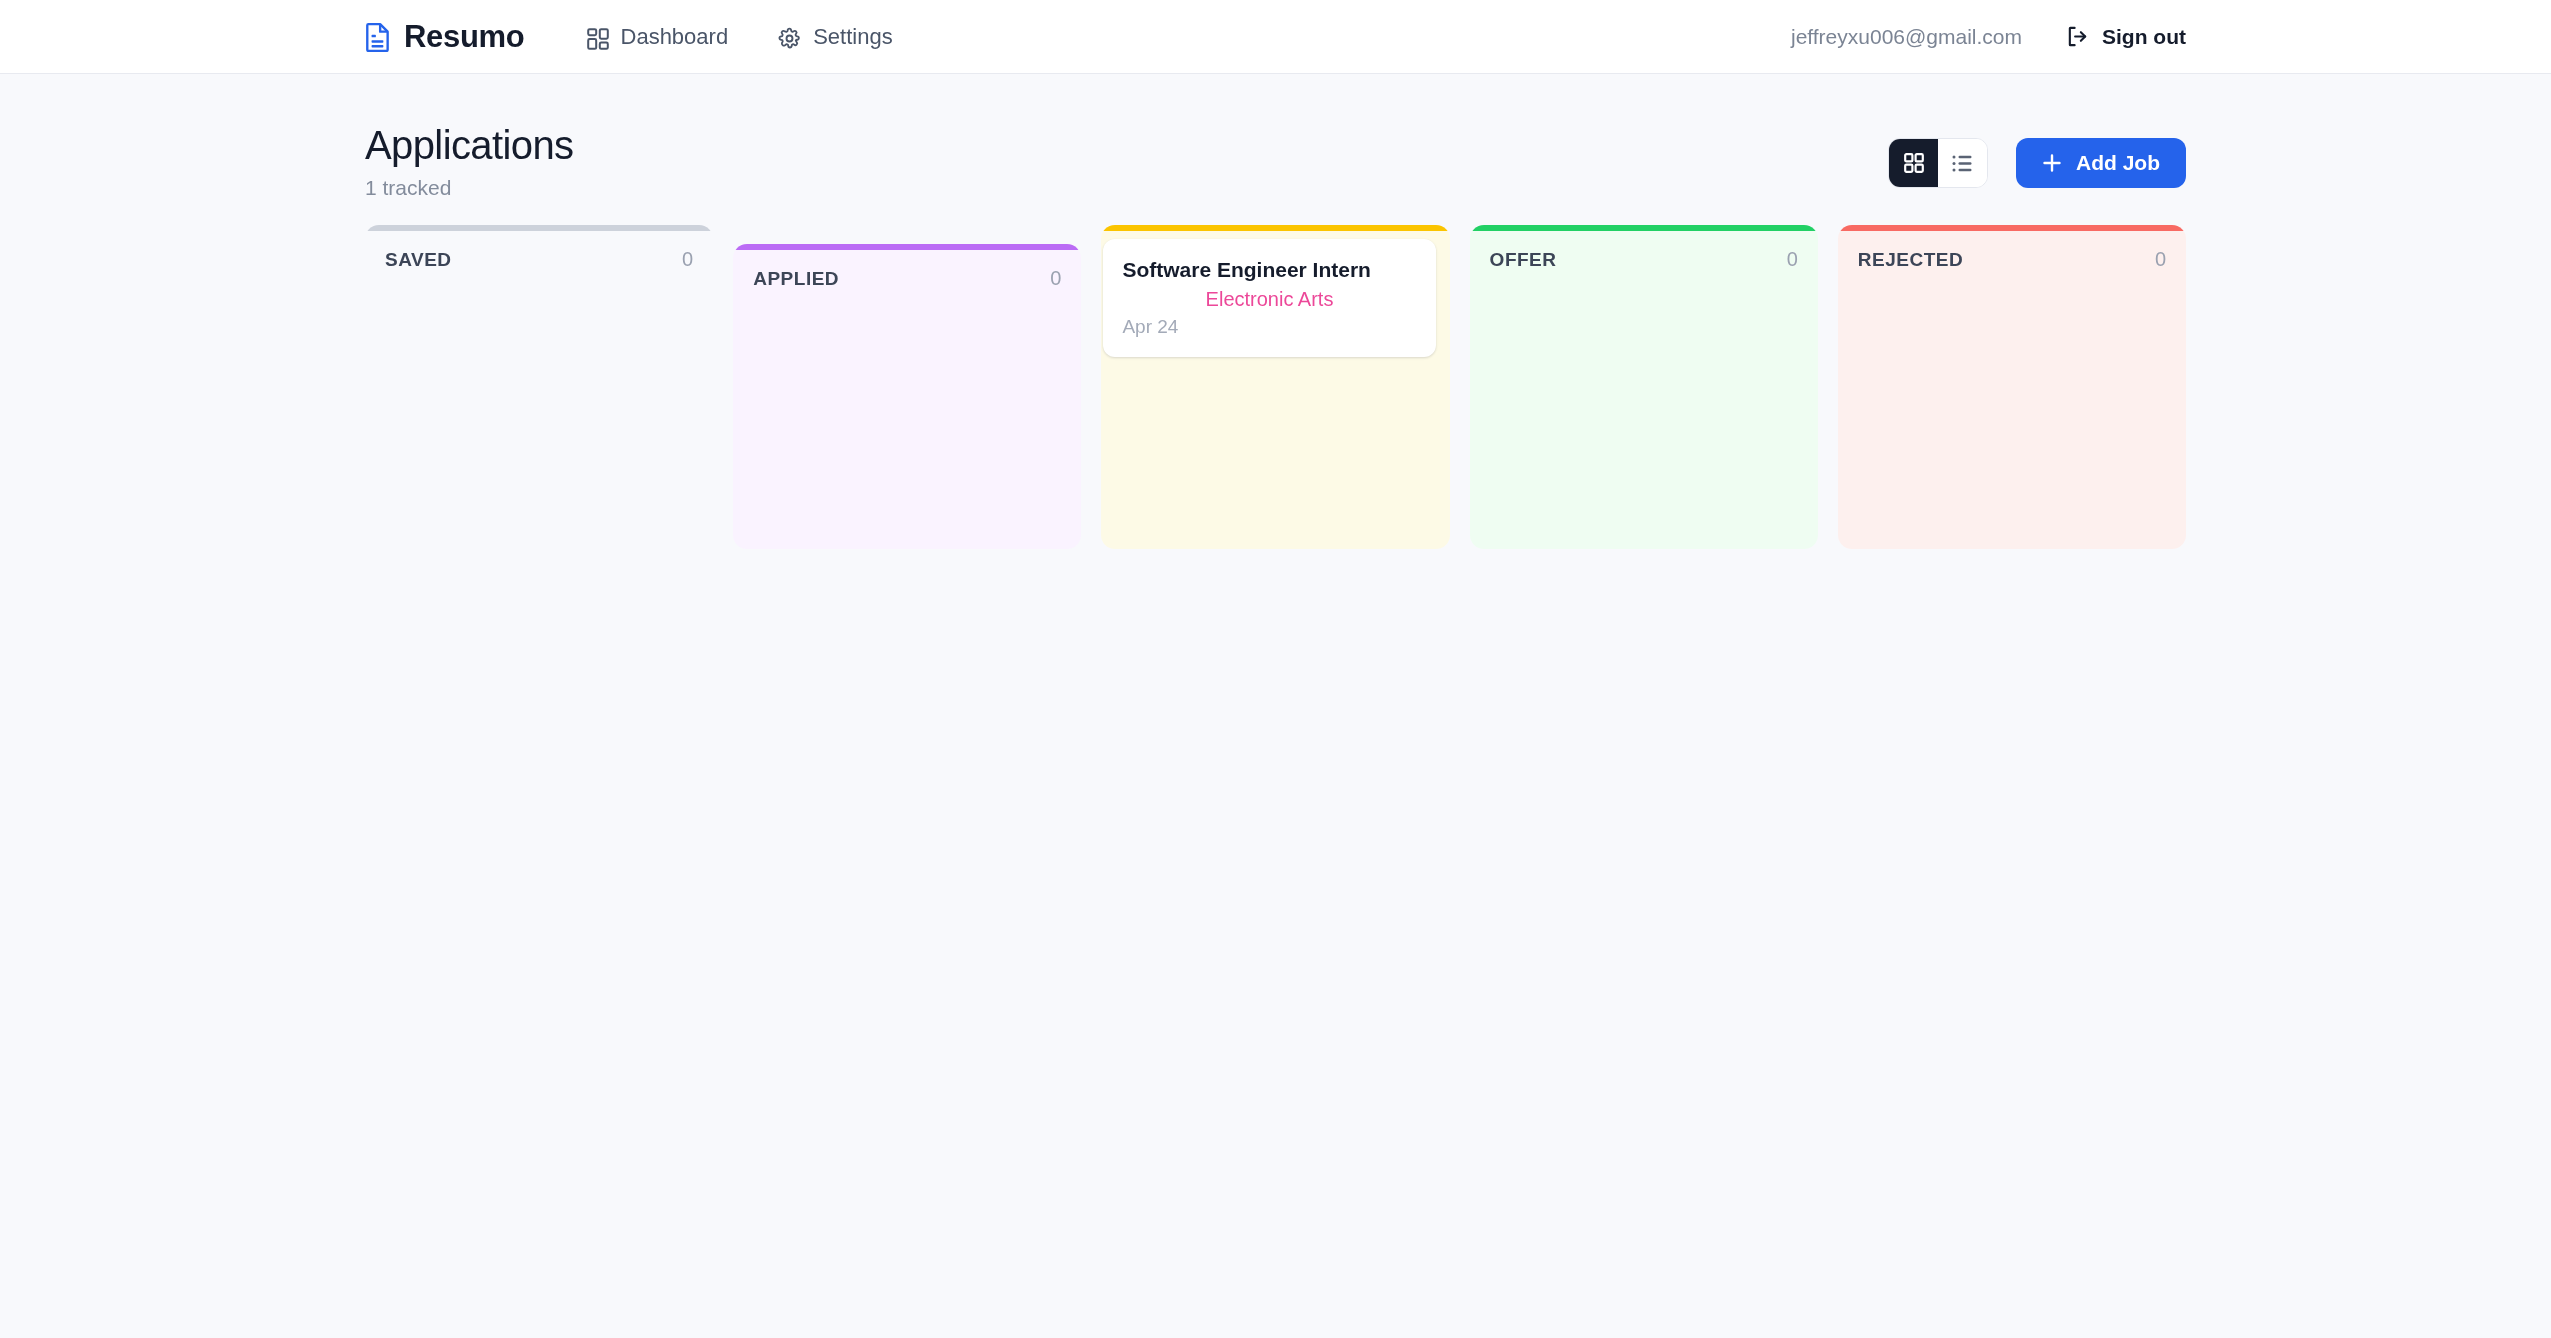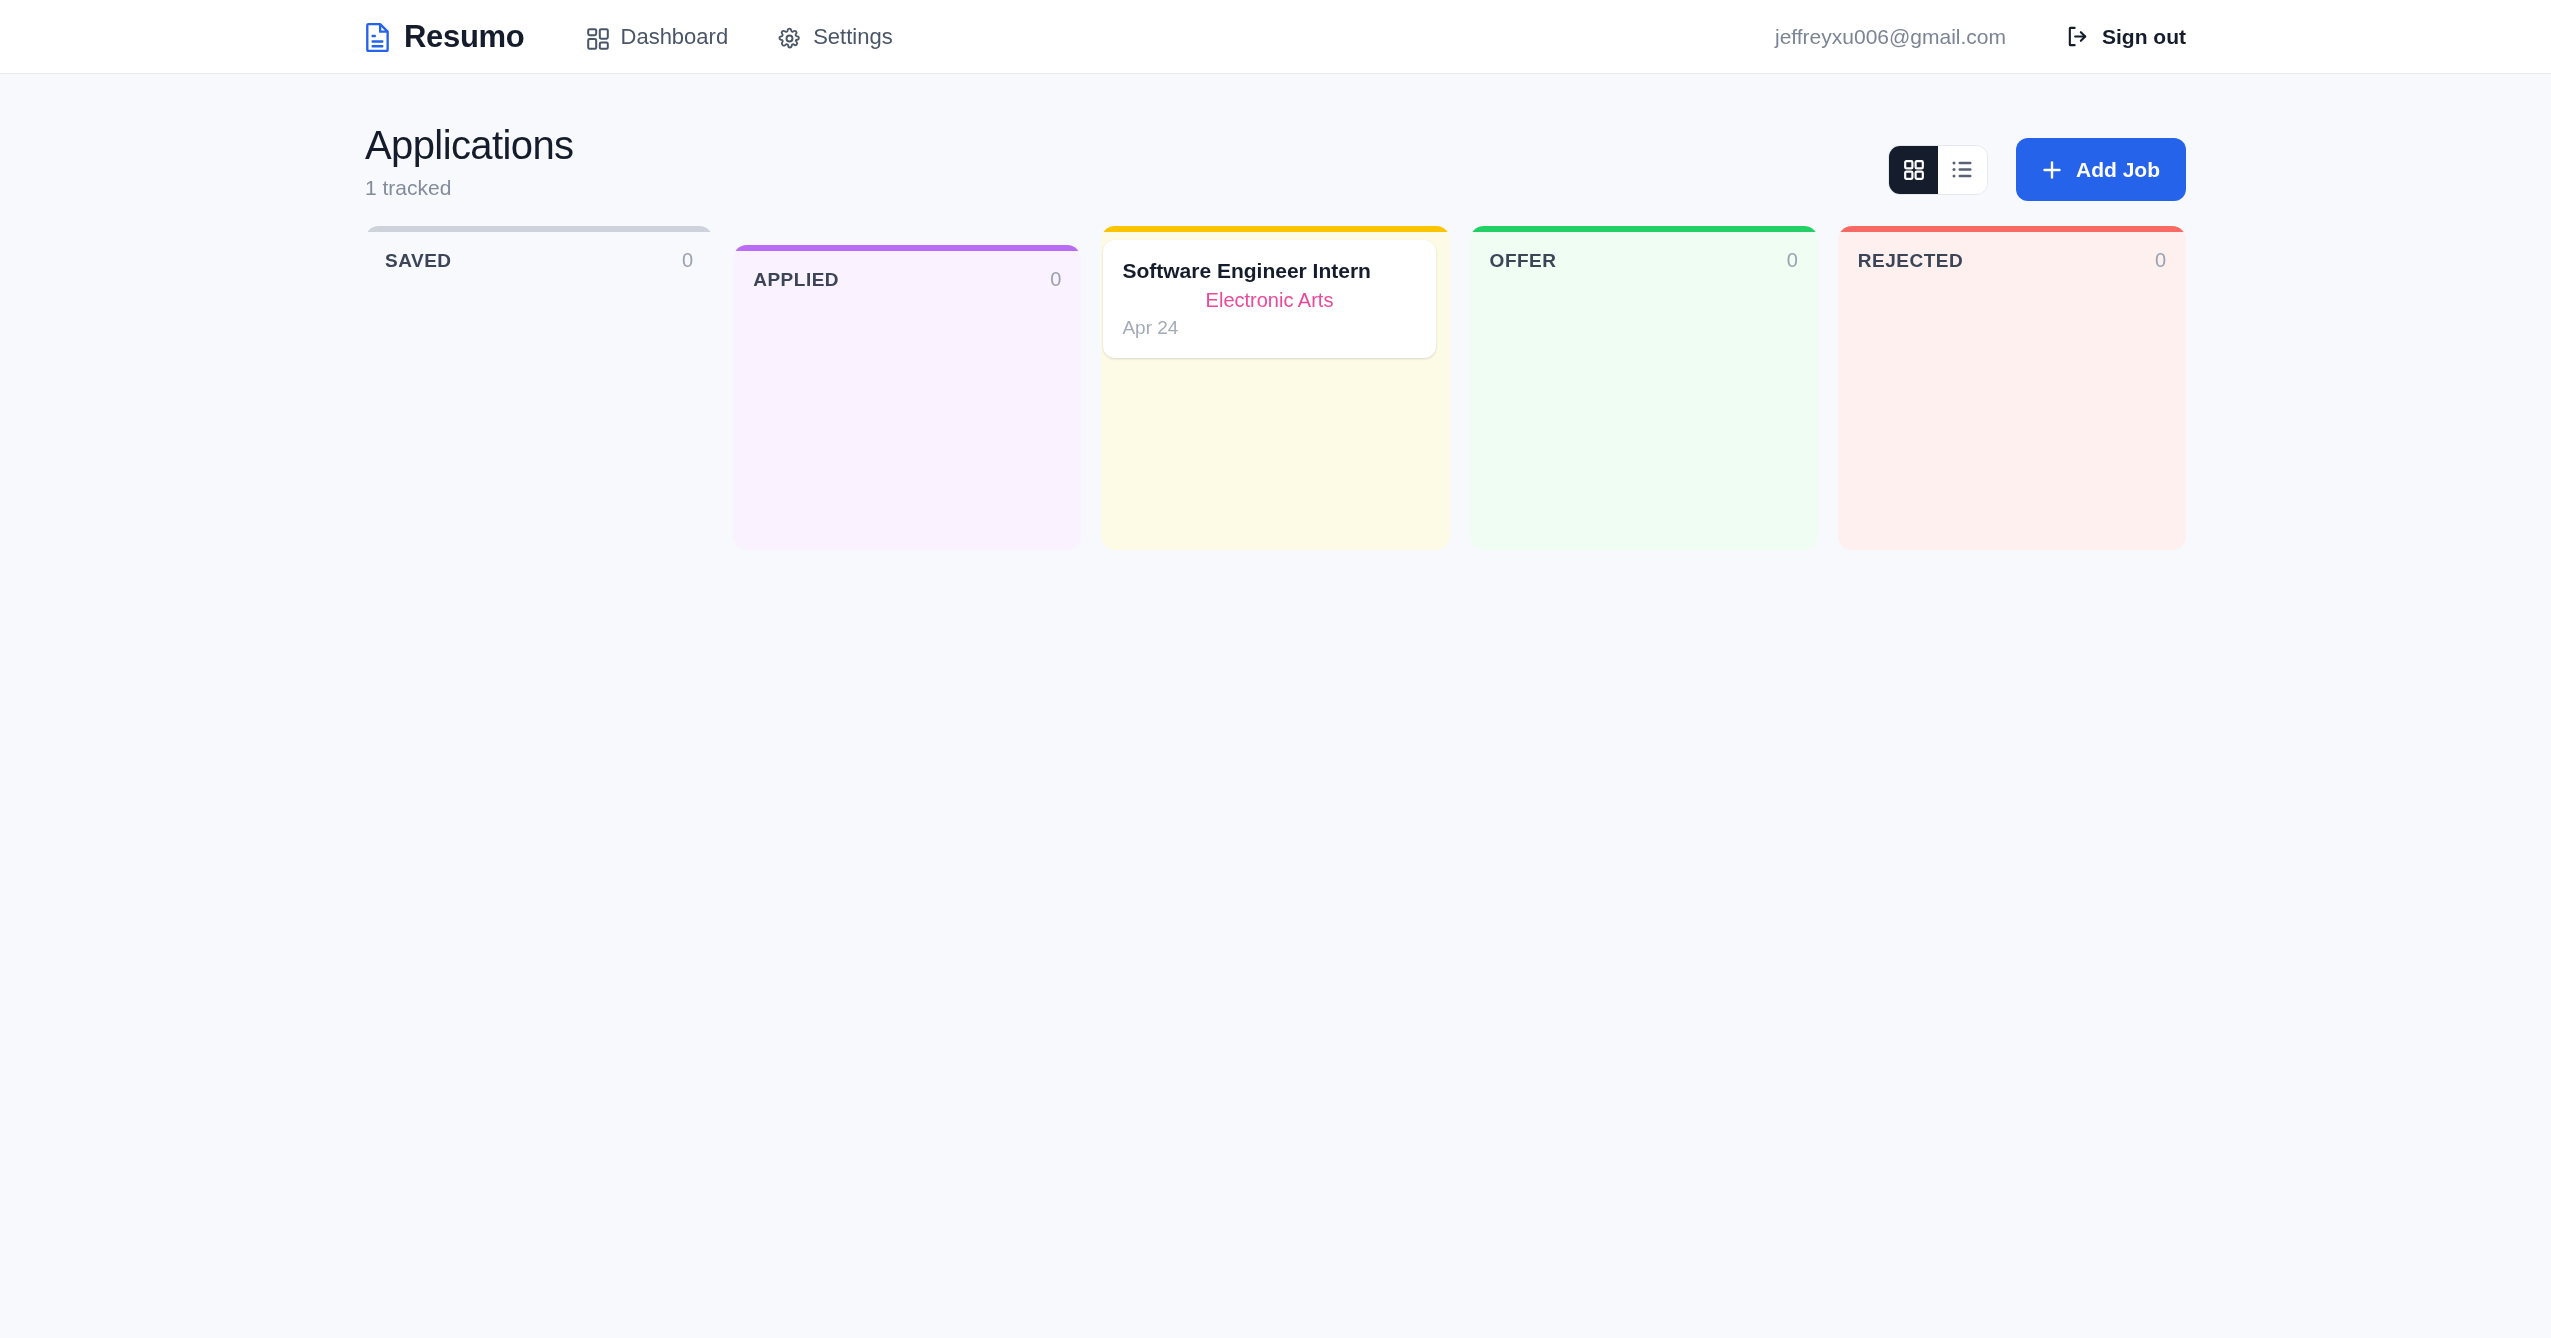--- a/index.html
+++ b/index.html
@@ -49,21 +49,21 @@
     gap: 12px;
     font-size: 22px;
     color: #4a5568;
     cursor: pointer;
   }
 
   .topbar-right {
     margin-left: auto;
     display: flex;
     align-items: center;
-    gap: 60px;
+    gap: 44px;
   }
   .user-email {
     font-size: 21px;
     color: #7b8494;
   }
   .signout {
     display: flex;
     align-items: center;
     gap: 13px;
     font-size: 21px;
@@ -123,21 +123,21 @@
   .view-btn.active { background: #151c2c; }
 
   .add-job {
     display: flex;
     align-items: center;
     gap: 14px;
     background: #2563eb;
     color: #ffffff;
     border: none;
     border-radius: 12px;
-    height: 63px;
+    height: 50px;
     padding: 0 26px;
     font-size: 21px;
     font-weight: bold;
     font-family: inherit;
     cursor: pointer;
   }
 
   
   .board {
     display: flex;

